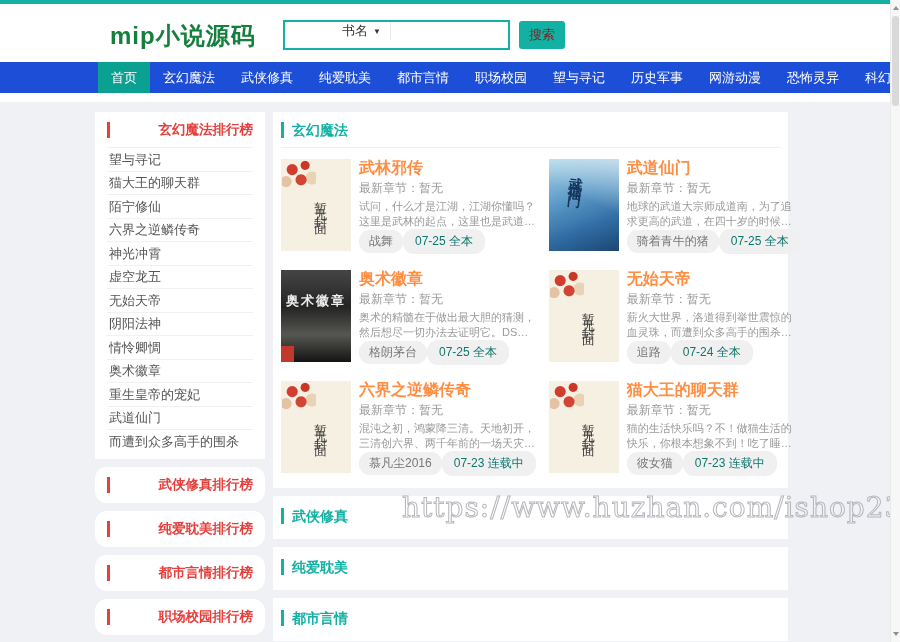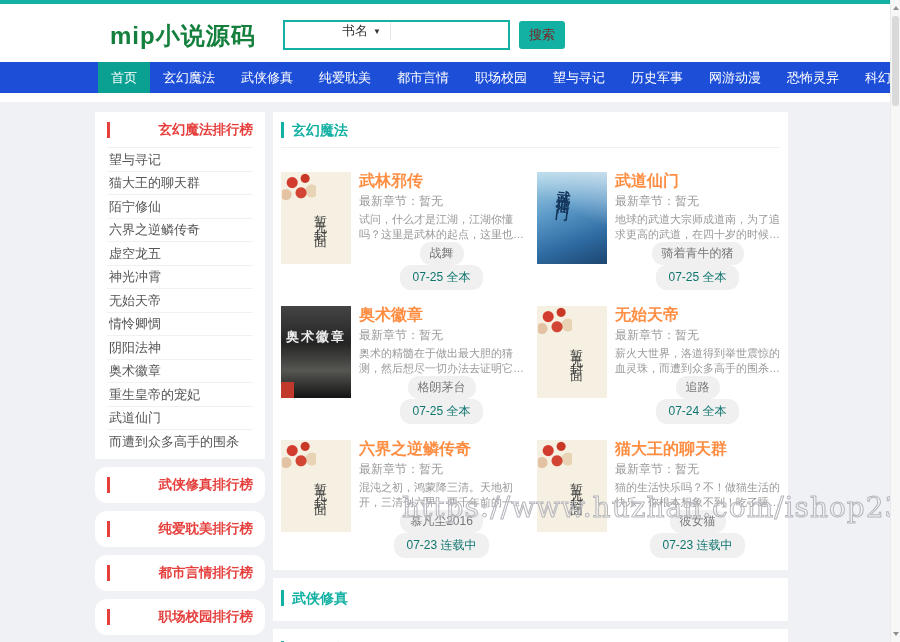--- a/index.html
+++ b/index.html
@@ -34,21 +34,21 @@
   .rank-title { font-size:13.5px; font-weight:bold; color:#e5403d; border-left:3px solid #e5403d; padding-left:4px; line-height:16px;text-align:right; }
   .rank-list { list-style:none; border-top:1px solid #f1f1f2; margin-top:9px; }
   .rank-item { font-size:13px; color:#555; padding:4.5px 0 4.5px 2px; line-height:13.5px; cursor:pointer; white-space:nowrap; overflow:hidden; }
   .rank-item + .rank-item { border-top:1px solid #f1f1f2; }
   .rank-panel.empty { padding:10px 12px;border-radius:12px; }
   .rank-panel.empty .rank-title { margin:0; }
 
   
   .section-panel { padding:10px 8px 12px; margin-bottom:8px; }
   .section-title { font-size:14px; font-weight:bold; color:#13b1a3; border-left:3px solid #13b1a3; padding-left:8px; line-height:16px; }
-  .section-panel .books { border-top:1px solid #f0f0f1; margin-top:9px; padding-top:24px;
+  .section-panel .books { border-top:1px solid #f0f0f1; margin-top:9px; padding-top:11px;
     display:grid; grid-template-columns:1fr 1fr; column-gap:13px; row-gap:16px; }
   .section-panel.empty { padding:12px 8px 15px; }
 
   
   .book { display:flex; gap:8px; cursor:pointer; }
   .cover { width:70px; height:92px; flex:none; position:relative; overflow:hidden; }
   .cover-text { position:absolute; font-family:"DejaVu Serif","Liberation Serif",serif; }
   .cover-placeholder { background:#f6f0e2; }
   .cover-placeholder::before { content:""; position:absolute; left:1px; top:1px; width:34px; height:30px;
     background:
@@ -70,21 +70,21 @@
     white-space:nowrap; font-size:13px; font-weight:bold; color:#ededed; letter-spacing:2px; }
   .corner { display:none; }
   .cover-dark .corner { display:block; position:absolute; left:0; bottom:0; width:13px; height:16px; background:#c0392b; }
 
   .book-info { flex:1; min-width:0; display:flex; flex-direction:column; }
   .book-title { font-size:16px; font-weight:bold; color:#ff8d42; line-height:18px; margin-bottom:4px;
     white-space:nowrap; overflow:hidden; }
   .book-latest { font-size:12px; color:#9a9a9a; line-height:15px; margin-bottom:3px; }
   .book-desc { font-size:11px; color:#999; line-height:15px; display:-webkit-box;
     -webkit-line-clamp:2; -webkit-box-orient:vertical; overflow:hidden; }
-  .book-foot { margin-top:auto; display:flex; justify-content:space-between; align-items:center;flex-direction:column; }
+  .book-foot { margin-top:auto; display:flex; align-items:center; }
   .pill { background:#f0f0f1; border-radius:11px; font-size:12px; color:#777; padding:3px 10px; white-space:nowrap; }
   .pill.date { color:#0f766e; padding:4px 12px; }
 
   
   .watermark { position:absolute; left:402px; top:491px; z-index:40; white-space:nowrap;
     font-family:"DejaVu Serif","Liberation Serif",serif; font-size:28px; letter-spacing:1px;
     color:rgba(255,255,255,0.05); -webkit-text-stroke:1px #b6b6bd; pointer-events:none; }
 
   
   .scrollbar { position:absolute; right:0; top:0; width:10px; height:642px; background:#f7f7f8; border-left:1px solid #eaeaea; z-index:60; }
@@ -130,25 +130,25 @@
 <div class="page">
   <div class="container">
     <div class="col-side" id="sidebar">
         <section class="panel rank-panel">
     <h3 class="rank-title">玄幻魔法排行榜</h3>
     <ul class="rank-list">
             <li class="rank-item">望与寻记</li>
             <li class="rank-item">猫大王的聊天群</li>
             <li class="rank-item">陌宁修仙</li>
             <li class="rank-item">六界之逆鳞传奇</li>
+            <li class="rank-item">神光冲霄</li>
             <li class="rank-item">虚空龙五</li>
-            <li class="rank-item">神光冲霄</li>
             <li class="rank-item">无始天帝</li>
+            <li class="rank-item">阴阳法神</li>
             <li class="rank-item">情怜卿惆</li>
-            <li class="rank-item">阴阳法神</li>
             <li class="rank-item">奥术徽章</li>
             <li class="rank-item">重生皇帝的宠妃</li>
             <li class="rank-item">武道仙门</li>
             <li class="rank-item">而遭到众多高手的围杀</li>
           </ul>
   </section>
         <section class="panel rank-panel empty">
     <h3 class="rank-title">武侠修真排行榜</h3>
 
   </section>

